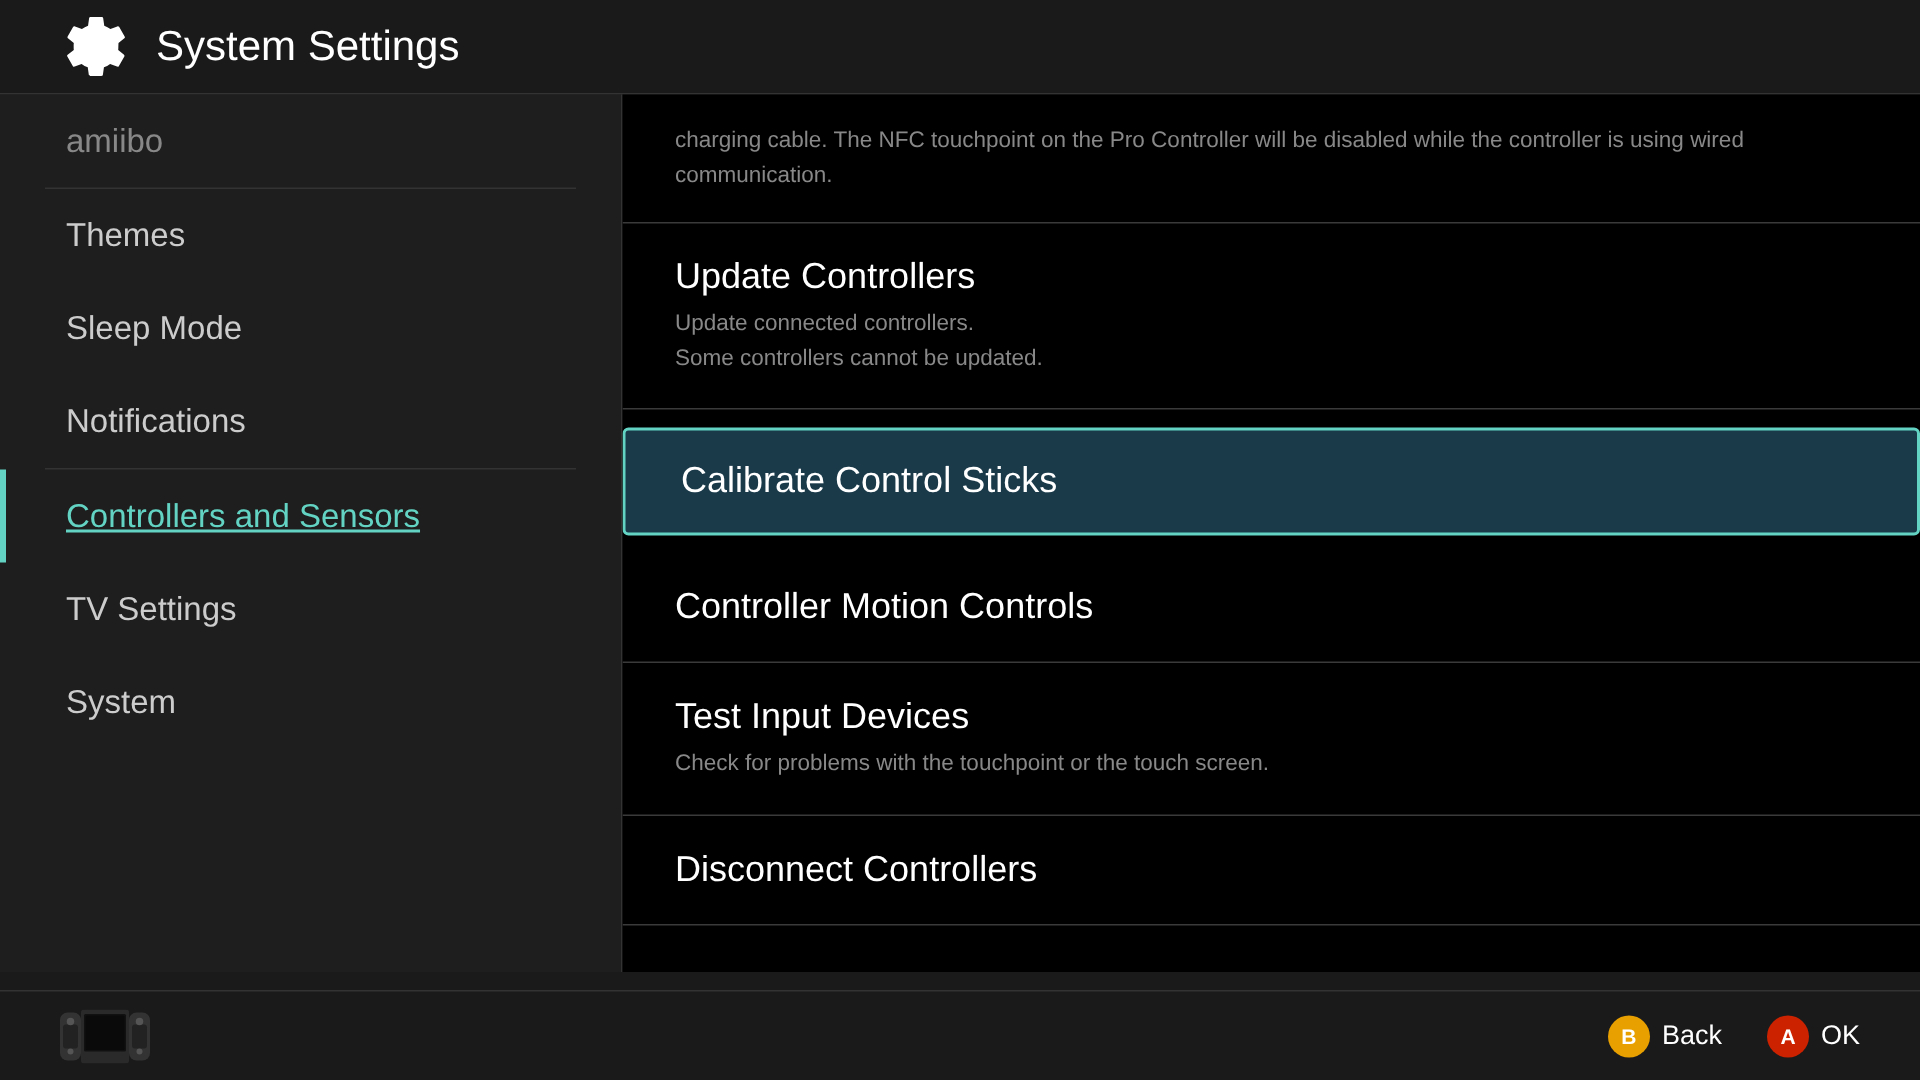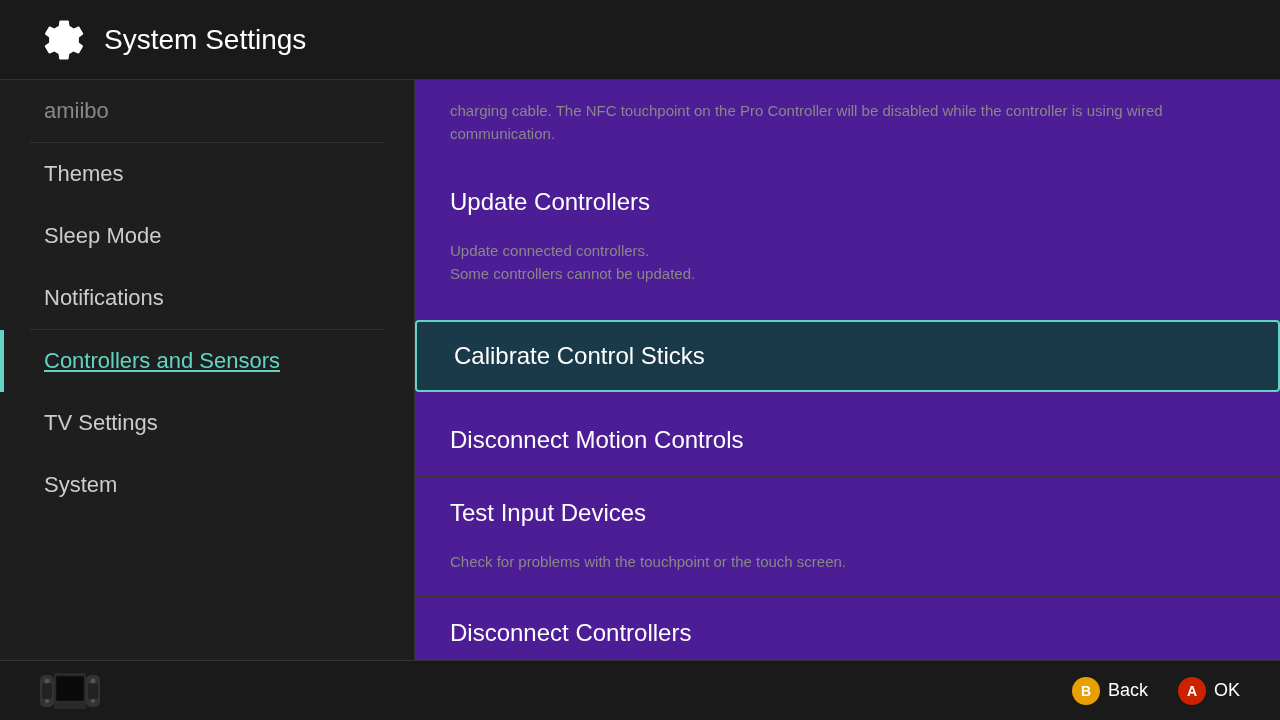--- a/index.html
+++ b/index.html
@@ -14,21 +14,21 @@
       position: relative;
     }
 
     
     .header {
       display: flex;
       align-items: center;
       padding: 14px 40px;
       background-color: #1a1a1a;
       border-bottom: 1px solid #333;
-      height: 80px;
+      height: 63px;
     }
 
     .header-icon {
       width: 48px;
       height: 48px;
       margin-right: 16px;
     }
 
     .header-title {
       font-size: 28px;
@@ -75,21 +75,21 @@
 
     .sidebar-divider {
       height: 1px;
       background-color: #333;
       margin: 0 30px;
     }
 
     
     .content-panel {
       flex: 1;
-      background-color: #4c1d95;
+      background-color: #000000;
       overflow: hidden;
       padding: 0;
     }
 
     .content-top-text {
       padding: 20px 35px 20px 35px;
       font-size: 15px;
       color: #888888;
       line-height: 1.5;
       border-bottom: 1px solid #3a3a3a;
@@ -103,21 +103,21 @@
 
     .content-item-title {
       font-size: 24px;
       color: #ffffff;
       font-weight: 400;
     }
 
     .content-item-desc {
       font-size: 15px;
       color: #888888;
-      margin-top: 24px;
+      margin-top: 6px;
       line-height: 1.5;
     }
 
     .content-item.selected {
       background-color: #1a3a4a;
       border: 2px solid #63d4c4;
       border-radius: 4px;
       margin: 12px 0;
       padding: 20px 37px;
     }
@@ -228,21 +228,21 @@
     <div class="content-item">
       <div class="content-item-title">Update Controllers</div>
       <div class="content-item-desc">Update connected controllers.<br>Some controllers cannot be updated.</div>
     </div>
 
     <div class="content-item selected">
       <div class="content-item-title">Calibrate Control Sticks</div>
     </div>
 
     <div class="content-item">
-      <div class="content-item-title">Disconnect Motion Controls</div>
+      <div class="content-item-title">Controller Motion Controls</div>
     </div>
 
     <div class="content-item">
       <div class="content-item-title">Test Input Devices</div>
       <div class="content-item-desc">Check for problems with the touchpoint or the touch screen.</div>
     </div>
 
     <div class="content-item">
       <div class="content-item-title">Disconnect Controllers</div>
     </div>

